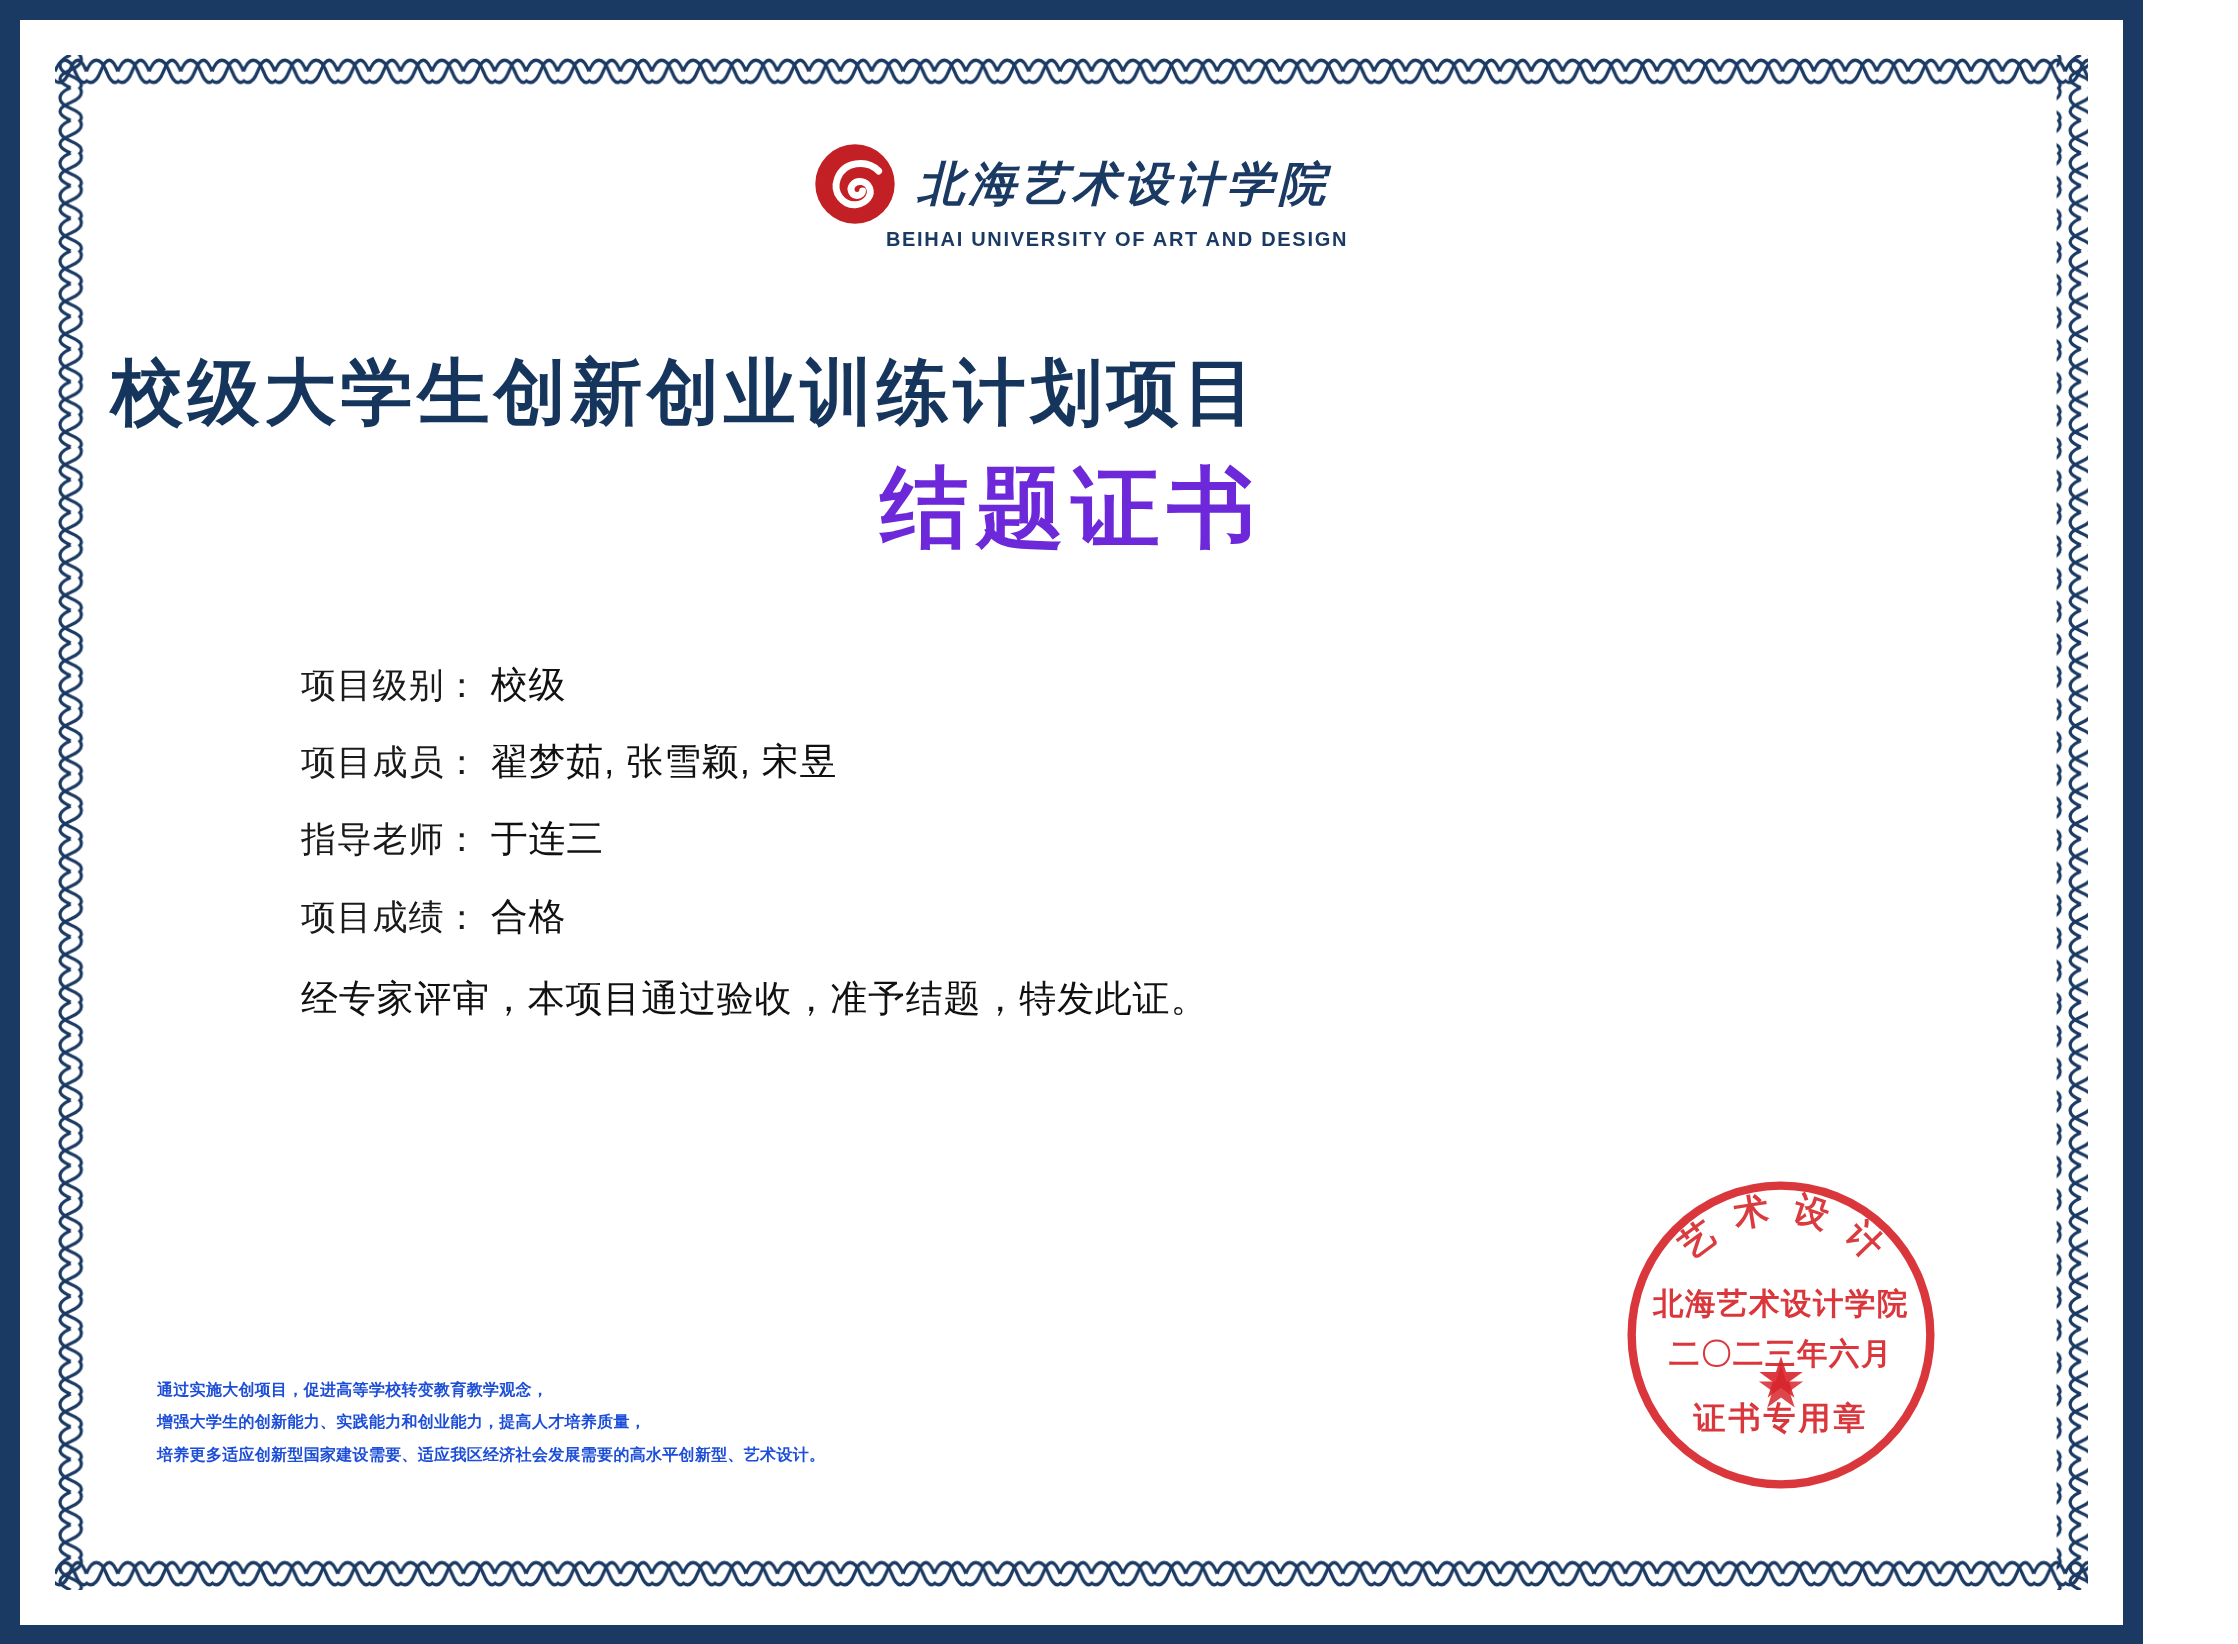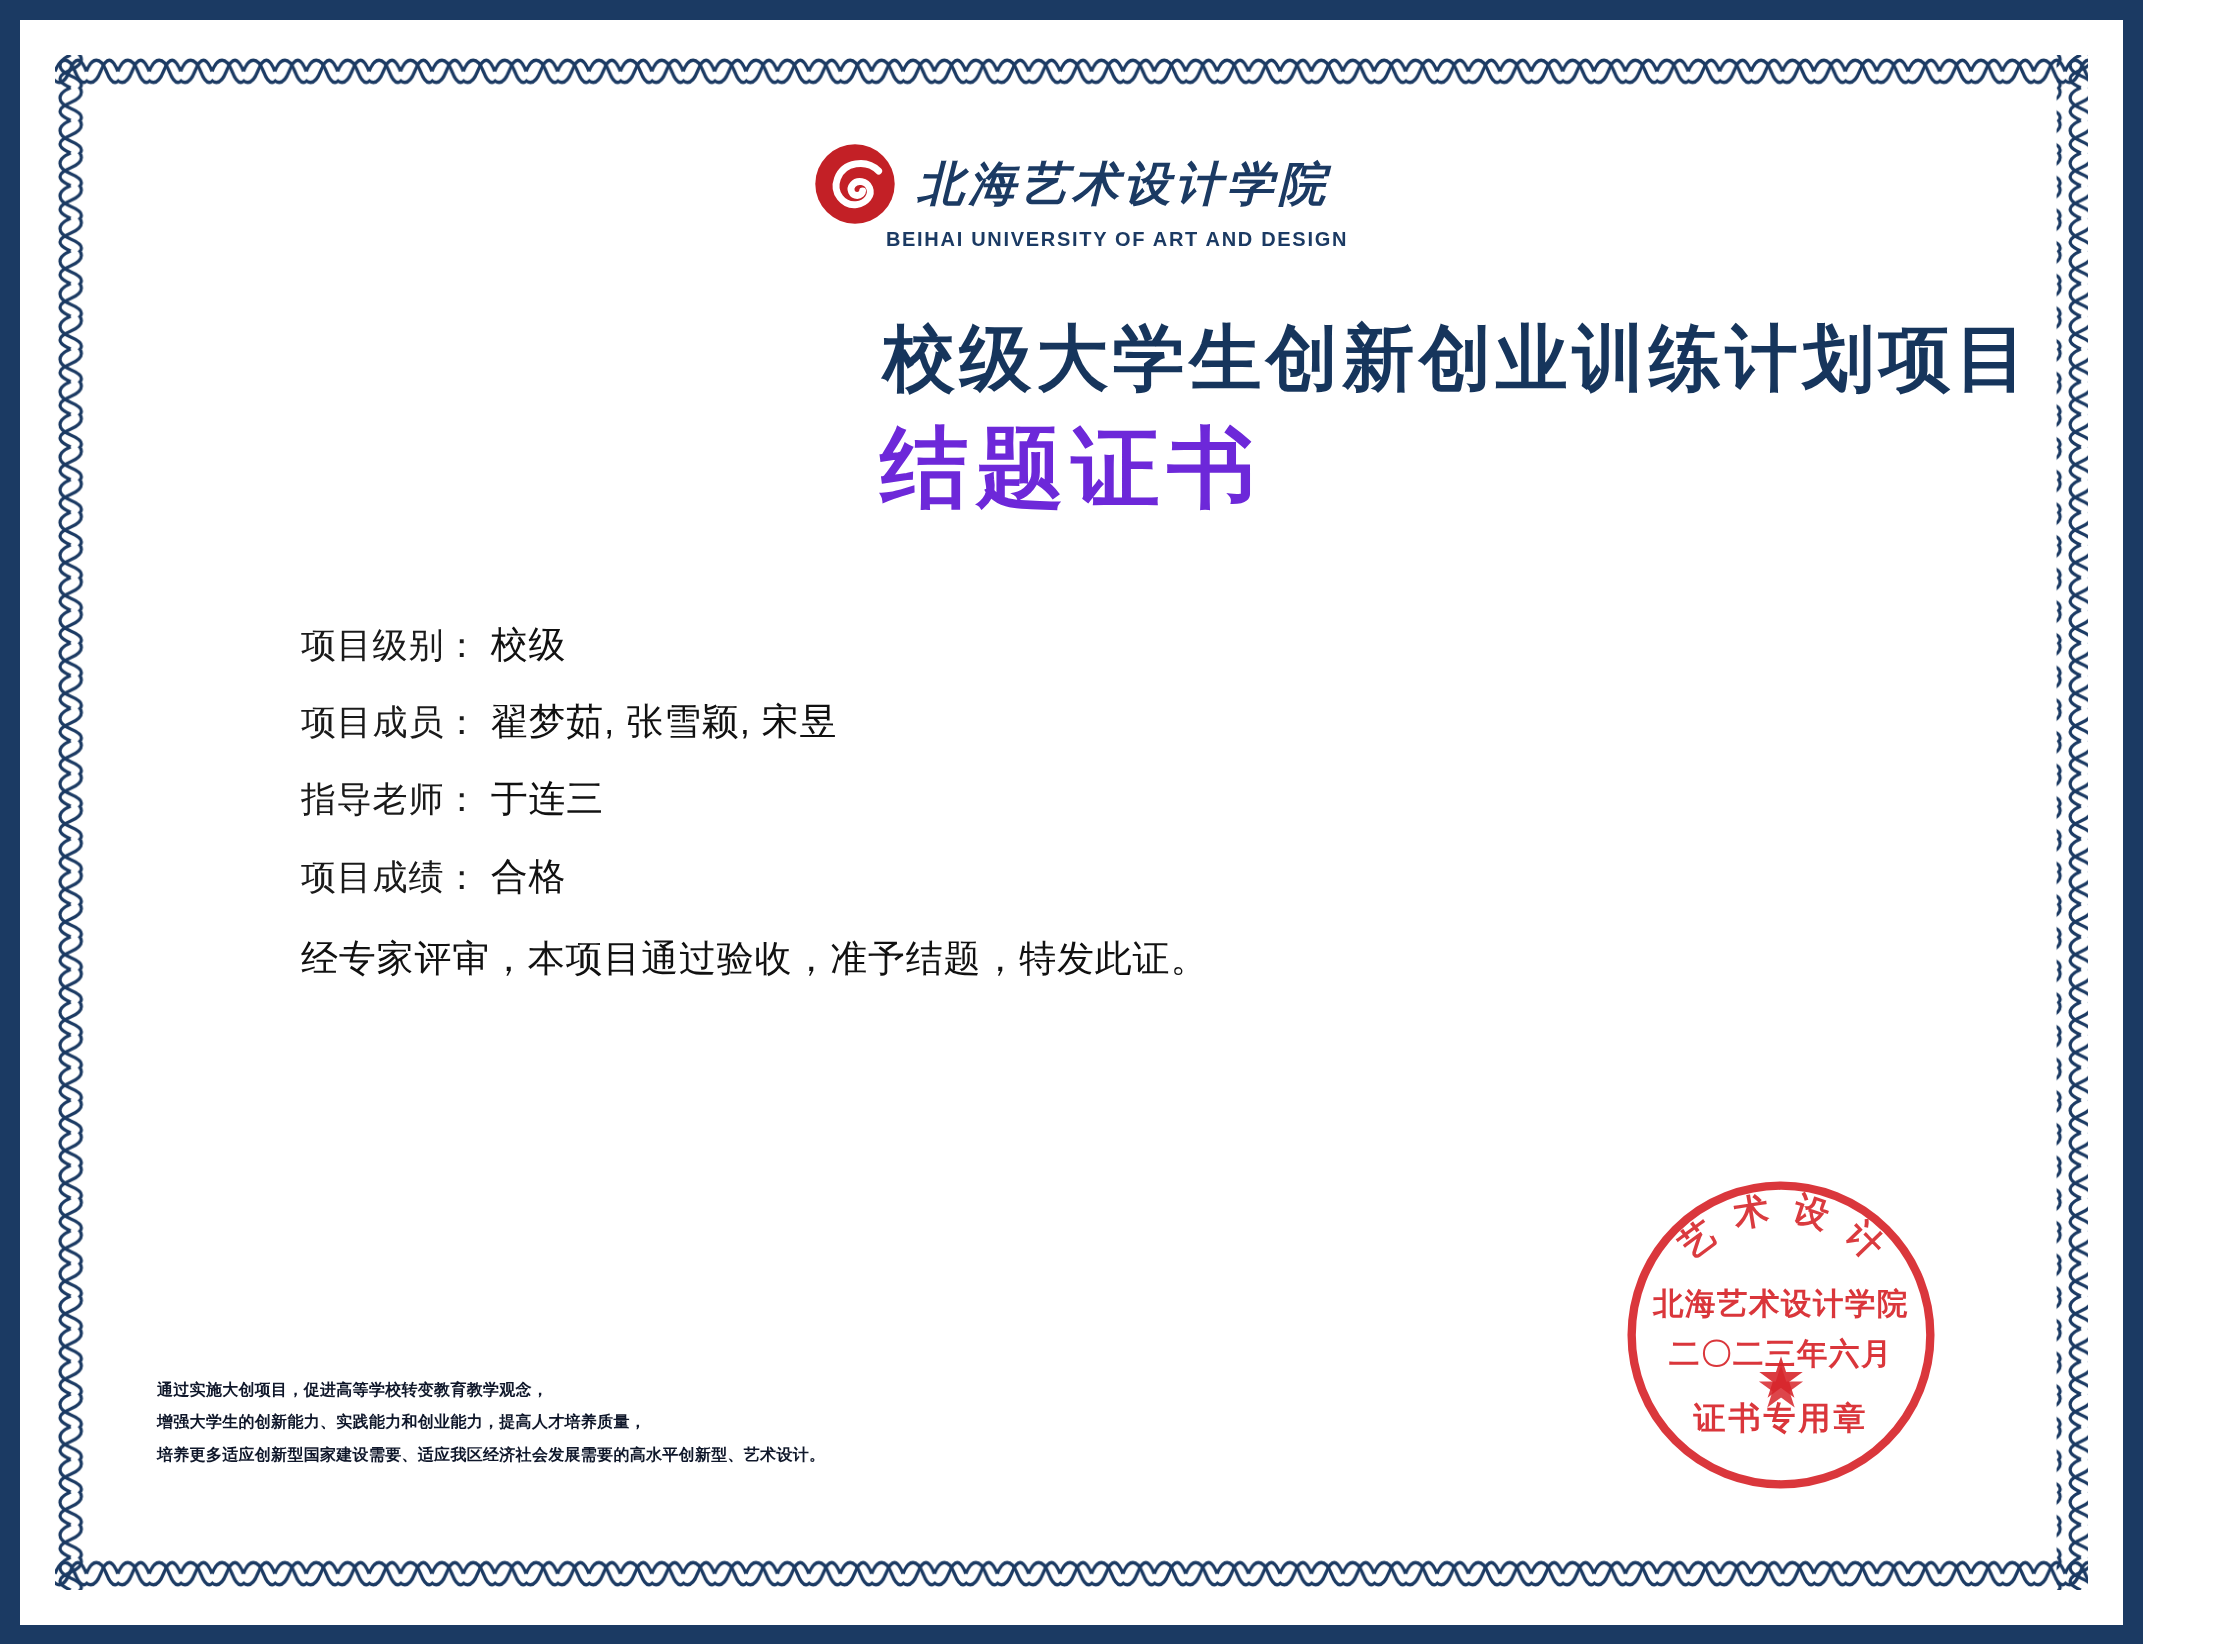--- a/index.html
+++ b/index.html
@@ -78,23 +78,23 @@
     margin-left: 91px;
     font-size: 20px;
     font-weight: bold;
     letter-spacing: 1.7px;
     color: #1b3a63;
     white-space: nowrap;
   }
 
   
   .title-1 {
-    margin-top: 64px;
-    text-align: right;
-    font-family: Liberation Sans, sans-serif;
+    margin-top: 104px;
+    text-align: left;
+    font-family: Liberation Mono, monospace;
     font-size: 72px;
     font-weight: bold;
     color: #16355c;
     letter-spacing: 4.6px;
     line-height: 1.2;
   }
   .title-2 {
     margin-top: 13.7px;
     text-align: center;
     font-family: "DejaVu Serif", "Liberation Serif", serif;
@@ -136,21 +136,21 @@
   }
 
   
   .footnote {
     position: absolute;
     left: 46px;
     bottom: 69px;
     font-family: "DejaVu Sans", "Liberation Sans", sans-serif;
     font-size: 16px;
     font-weight: bold;
-    color: #0f172a;
+    color: #1d4ed8;
     line-height: 2.05;
     letter-spacing: 0.3px;
   }
 
   
   .seal {
     position: absolute;
     right: 91px;
     bottom: 46px;
     width: 320px;

